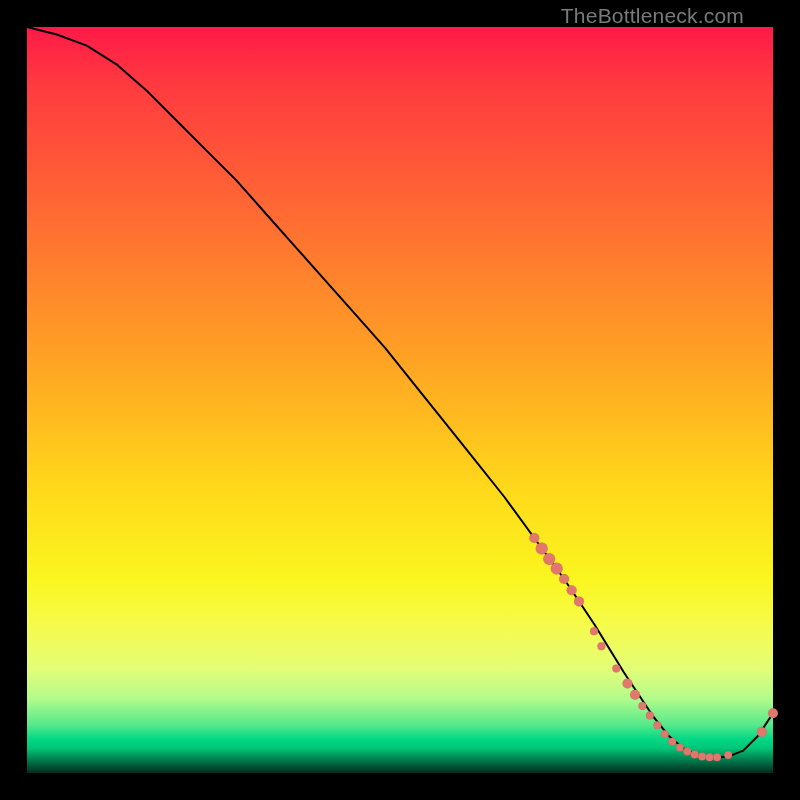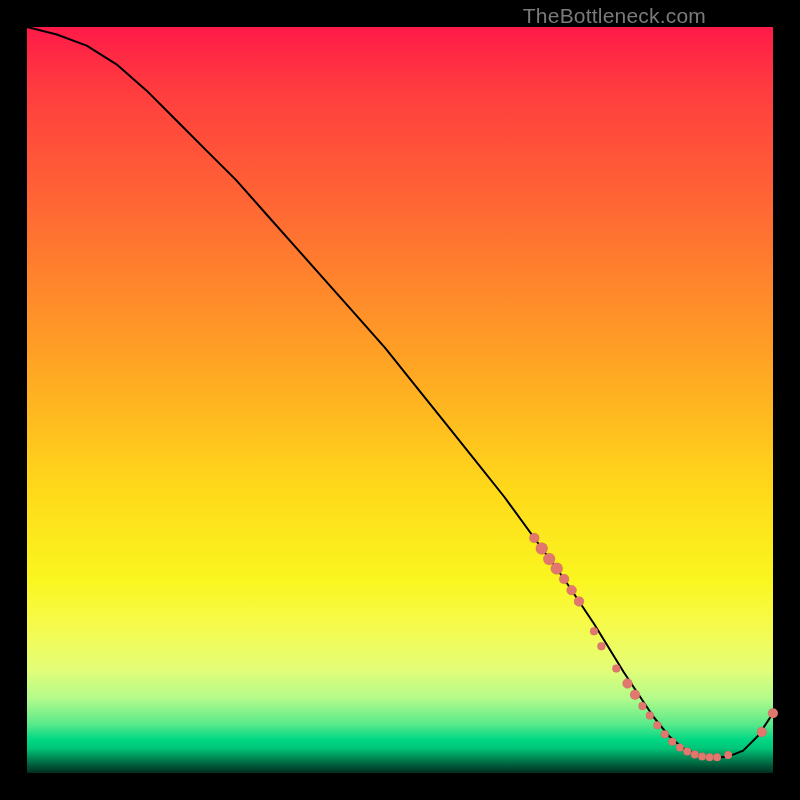--- a/index.html
+++ b/index.html
@@ -9,20 +9,21 @@
     height: 800px;
     background: #000;
     overflow: hidden;
     font-family: Arial, Helvetica, sans-serif;
   }
   .outer {
     position: relative;
     width: 736px;
     height: 800px;
     background: #000;
+    padding-left: 38px;
   }
   .plot {
     position: absolute;
     left: 27px;
     top: 27px;
     width: 746px;
     height: 746px;
     
     background: linear-gradient(
       to bottom,

